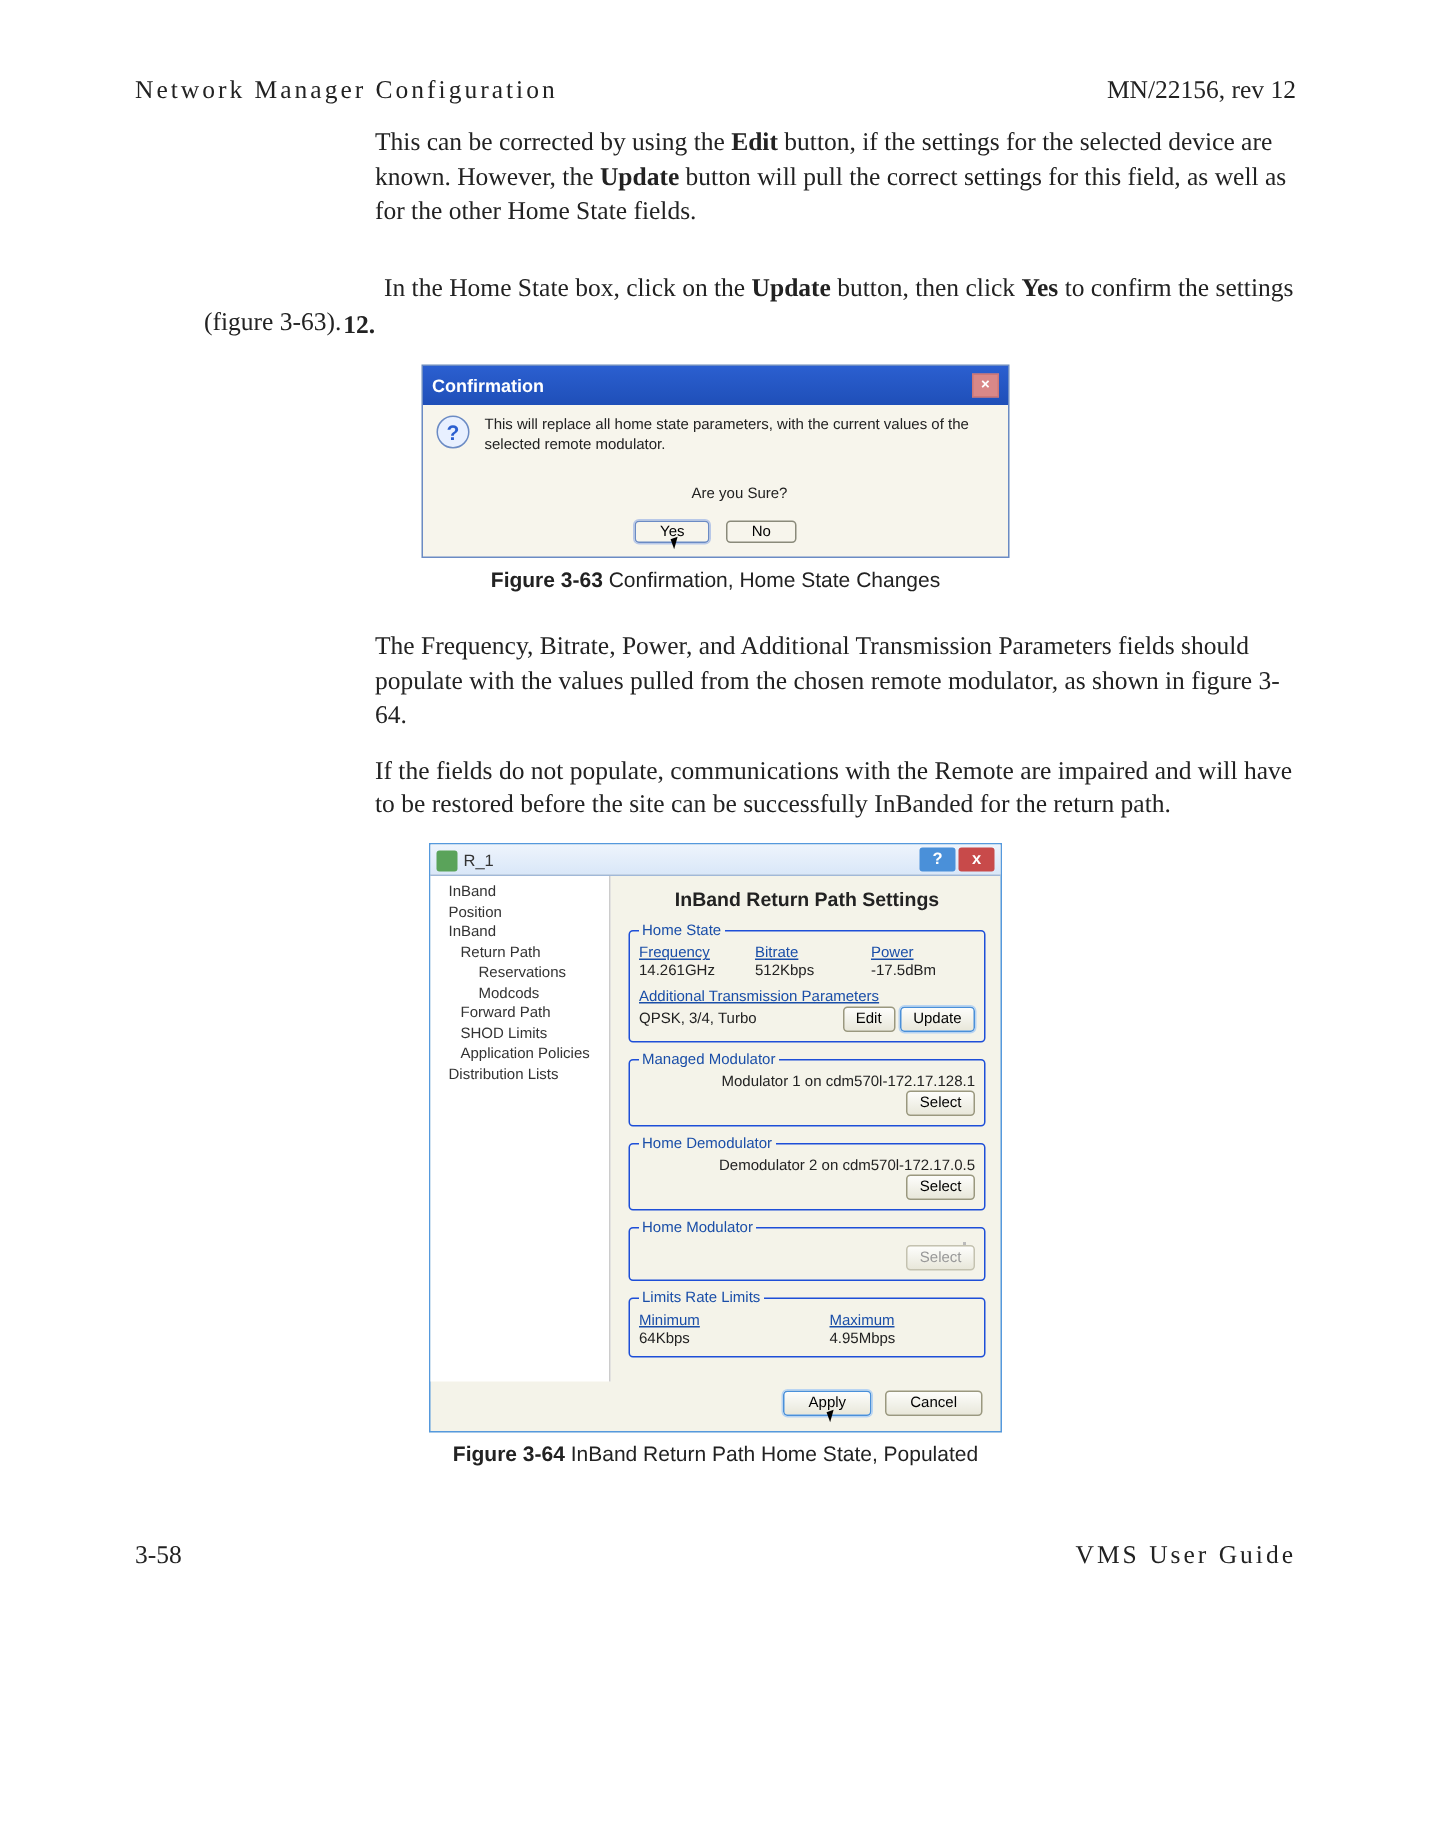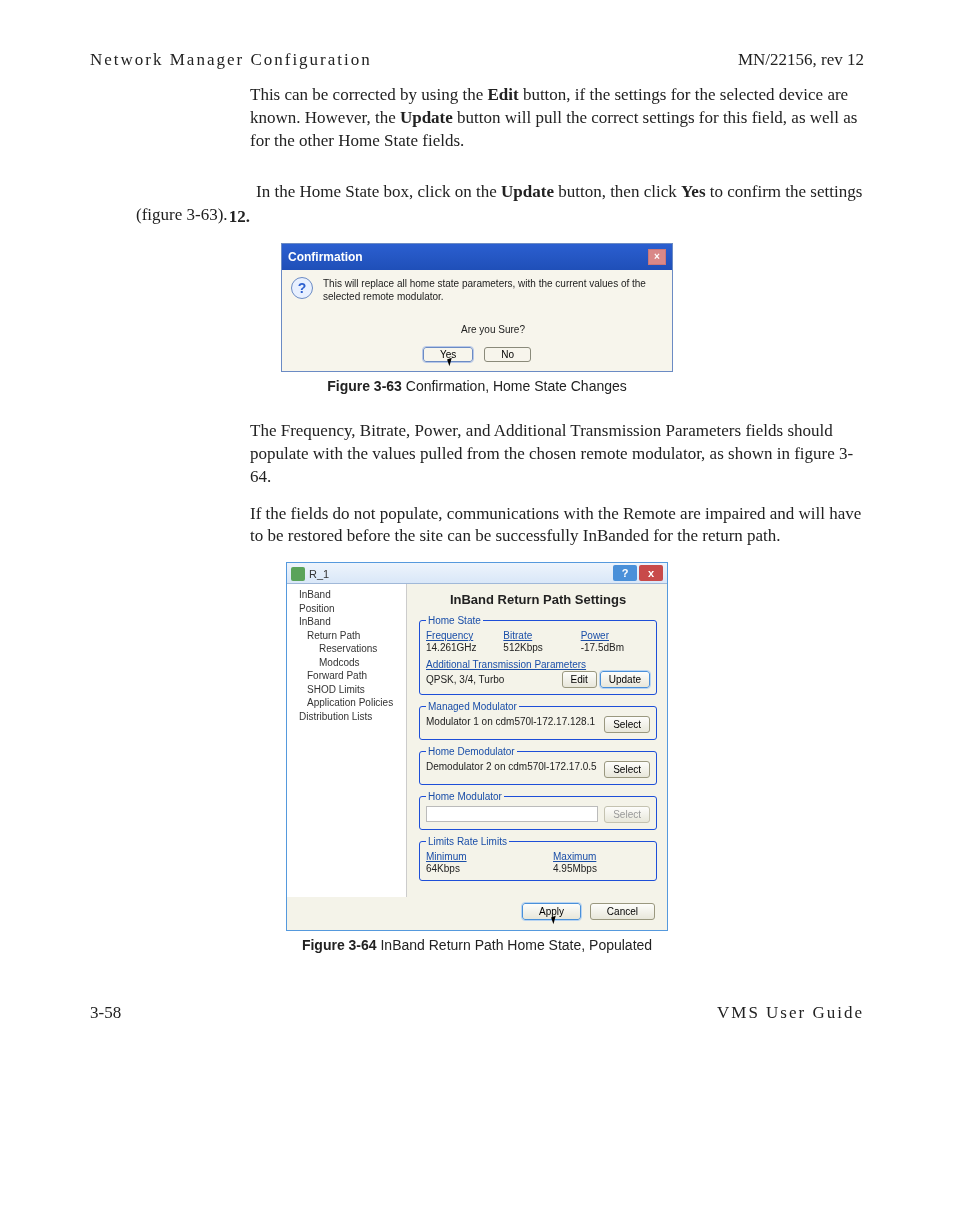--- a/index.html
+++ b/index.html
@@ -247,21 +247,21 @@
   }
   .dlg-inband button.small.hl {
     border: 1.5px solid #4a90d9;
     outline: 1px solid #b8d4f2;
   }
   .dlg-inband button.small.dis {
     color: #999;
     border-color: #c4c2b0;
   }
   .dlg-inband .single-row {
-    display: flex; justify-content: space-between; align-items: flex-start;
+    display: flex; justify-content: space-between; align-items: flex-end; flex-direction: column;
   }
   .dlg-inband .inputbox {
     flex: 1;
     height: 14px;
     border: 1px solid #bbb;
     background: #fff;
     margin-right: 6px;
   }
   .dlg-inband .row2 {
     display: flex; gap: 30px;

